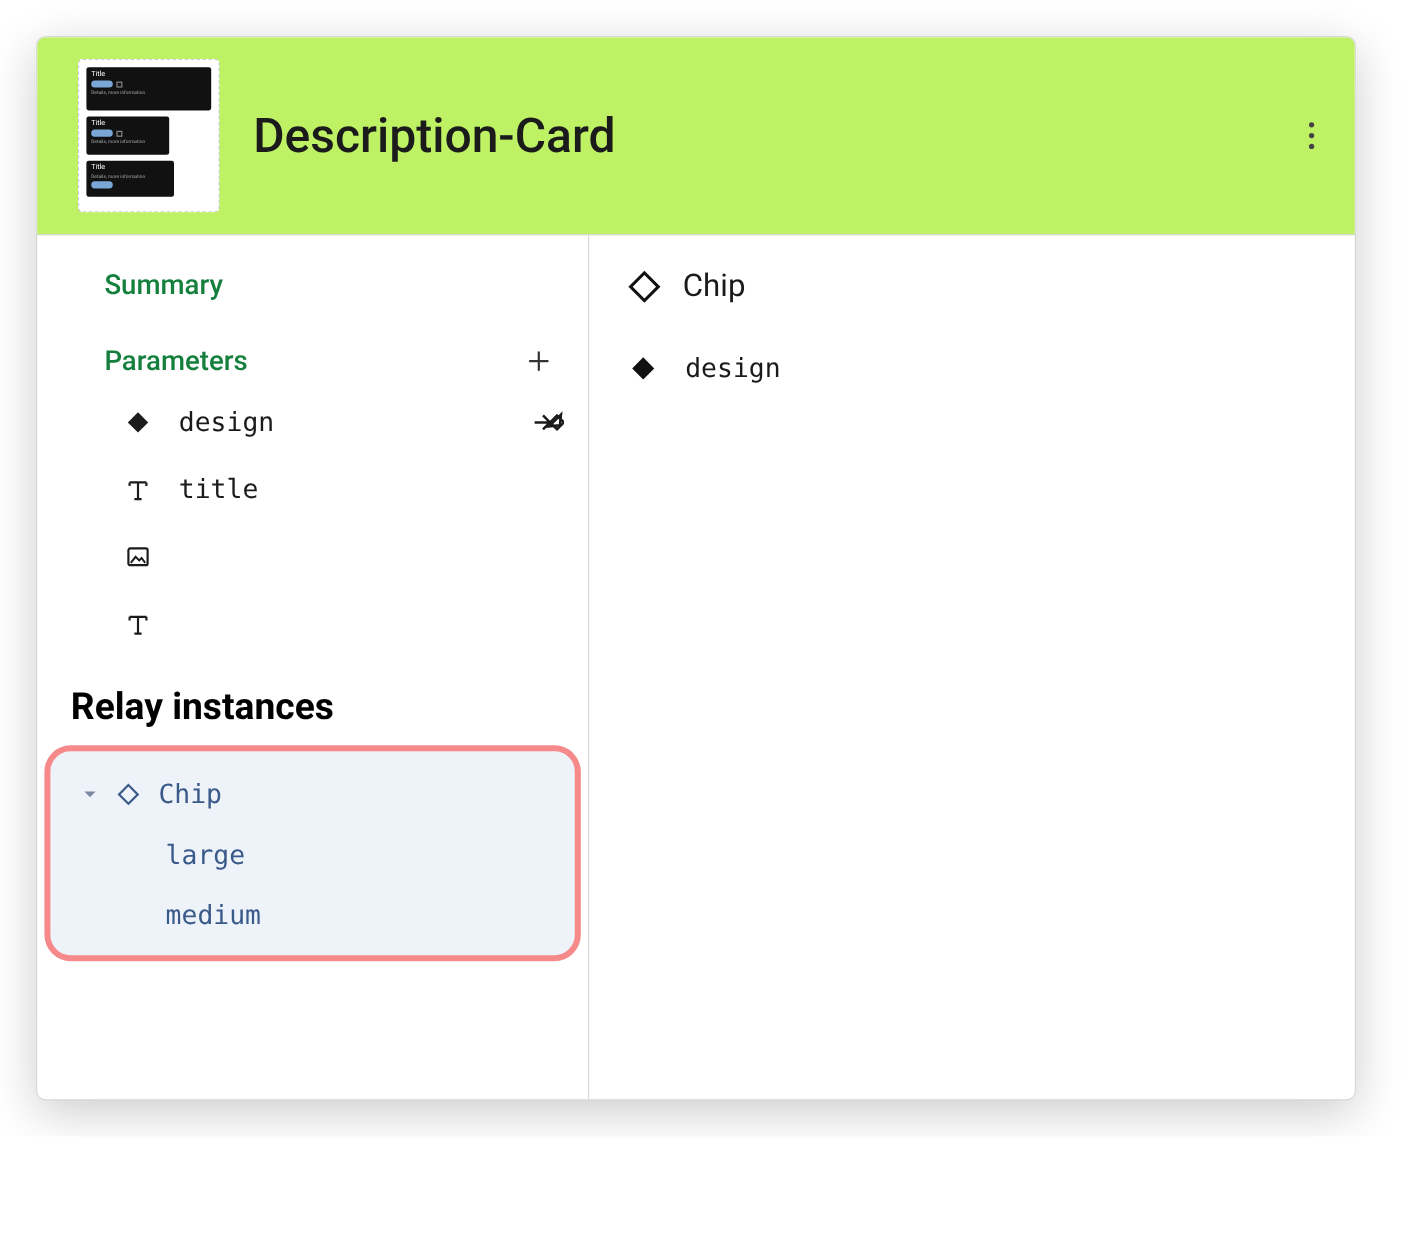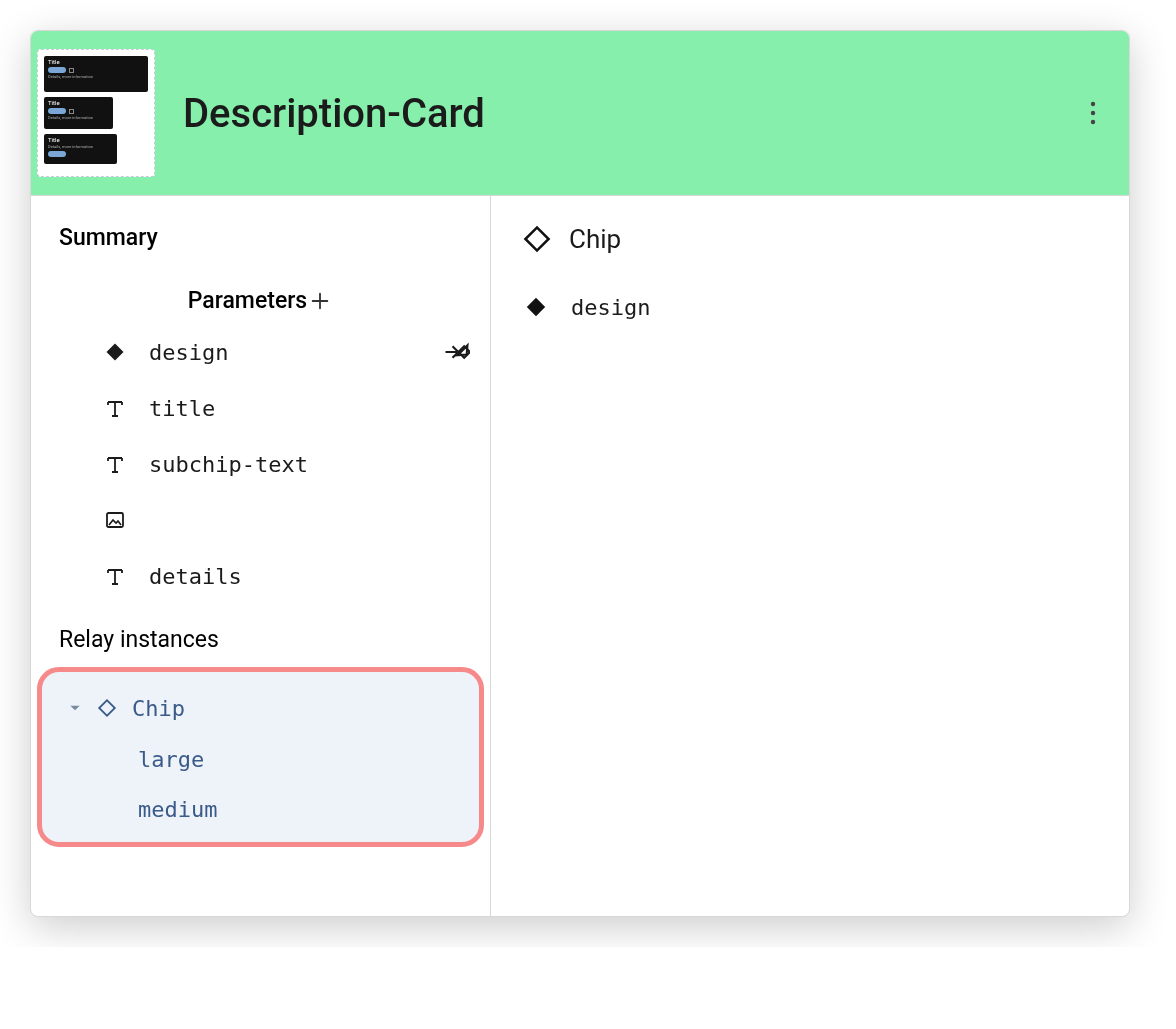--- a/index.html
+++ b/index.html
@@ -13,23 +13,23 @@
       border: 1px solid #d8d8d8;
       border-radius: 8px;
       box-shadow: 0 10px 40px rgba(0,0,0,0.2);
       background: #fff;
       overflow: hidden;
     }
     
     .header {
       display: flex;
       align-items: center;
-      padding: 18px 22px 18px 6px;
+      padding: 18px 22px 18px 34px;
       border-bottom: 1px solid #d8d8d8;
-      background: #86efac;
+      background: #bef264;
     }
     .thumb {
       width: 118px;
       height: 128px;
       border: 1px dashed #c9c9e0;
       border-radius: 4px;
       background: #fff;
       margin-right: 28px;
       padding: 6px;
       display: flex;
@@ -65,27 +65,28 @@
       padding: 28px 0 0 0;
     }
     .right {
       flex: 1;
       padding: 28px 28px 28px 32px;
     }
 
     .section-title {
       font-size: 23px;
       font-weight: 500;
-      color: #000000;
+      color: #15803d;
       padding: 0 28px;
+      margin-left: 28px;
     }
     .section-row {
       display:flex;
       align-items:center;
-      justify-content:center;
+      justify-content:space-between;
       padding: 0 28px;
       margin-top: 36px;
       margin-bottom: 10px;
     }
     .add-btn { width:26px; height:26px; display:flex; align-items:center; justify-content:center; cursor:pointer; color:#333;}
     .add-btn svg{width:22px;height:22px;}
 
     .param-list { display:flex; flex-direction:column; }
     .param-item {
       display:flex;
@@ -95,21 +96,21 @@
       padding-right: 20px;
       font-family: ui-monospace, SFMono-Regular, Menlo, Consolas, monospace;
       font-size: 22px;
       color:#1b1b1b;
       gap: 22px;
     }
     .param-item .ico { width:24px; height:24px; display:flex; align-items:center; justify-content:center; color:#1b1b1b; flex-shrink:0;}
     .param-item .label { flex:1; }
     .param-action { width:28px; height:28px; display:flex; align-items:center; justify-content:center; color:#1b1b1b; cursor:pointer;}
 
-    .relay-title { margin-top: 22px; padding: 0 28px; font-size: 23px; font-weight:400;}
+    .relay-title { margin-top: 22px; padding: 0 28px; font-size: 31px; font-weight:700;}
 
     .highlight {
       margin: 14px 6px 0 6px;
       border: 5px solid #f68a8a;
       border-radius: 22px;
       background: #eef2f9;
       padding: 10px 0 8px 0;
     }
     .instance-row {
       display:flex;
@@ -217,40 +218,31 @@
           <span class="ico">
               <svg viewBox="0 0 24 24">
                 <path d="M5 6h14M5 6v3M19 6v3M12 6v14M9 20h6" stroke="currentColor" stroke-width="1.8" fill="none"></path>
               </svg>
             </span>
           <span class="label">title</span>
         </div>
         <div class="param-item">
           <span class="ico">
               <svg viewBox="0 0 24 24">
-                <path d="M5 6h14M5 6v3M19 6v3M12 6v14M9 20h6" stroke="currentColor" stroke-width="1.8" fill="none"></path>
-              </svg>
-            </span>
-          <span class="label">subchip-text</span>
-        </div>
-        <div class="param-item">
-          <span class="ico">
-              <svg viewBox="0 0 24 24">
                 <rect x="4" y="5" width="16" height="14" rx="1.5" fill="none" stroke="currentColor" stroke-width="1.8"></rect>
                 <path d="M6 17l4-5 3 3 2-2 3 4" fill="none" stroke="currentColor" stroke-width="1.6"></path>
               </svg>
             </span>
         </div>
         <div class="param-item">
           <span class="ico">
               <svg viewBox="0 0 24 24">
                 <path d="M5 6h14M5 6v3M19 6v3M12 6v14M9 20h6" stroke="currentColor" stroke-width="1.8" fill="none"></path>
               </svg>
             </span>
-          <span class="label">details</span>
         </div>
       </div>
 
       <div class="relay-title">Relay instances</div>
 
       <div class="highlight">
         <div class="instance-row">
           <span class="caret">
               <svg viewBox="0 0 12 12">
                 <path d="M2 4l4 4 4-4" fill="currentColor"></path>

